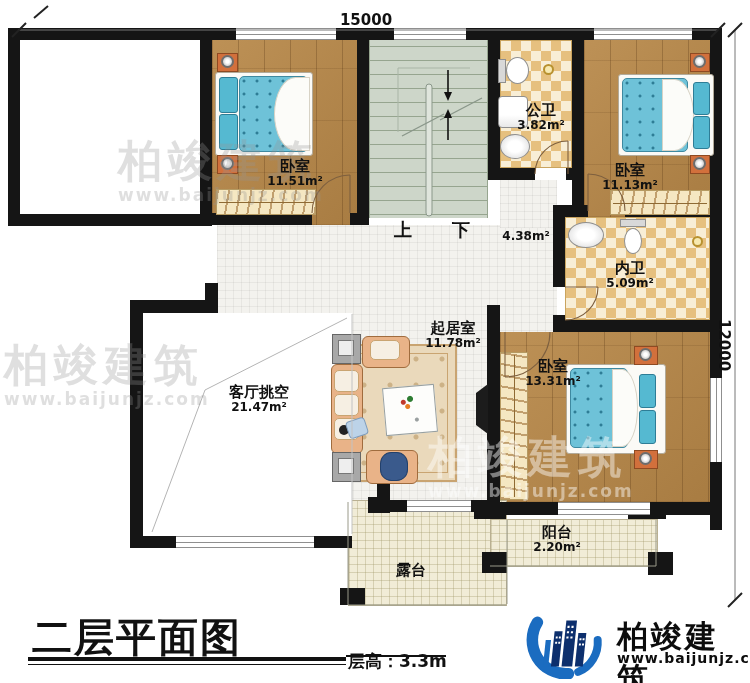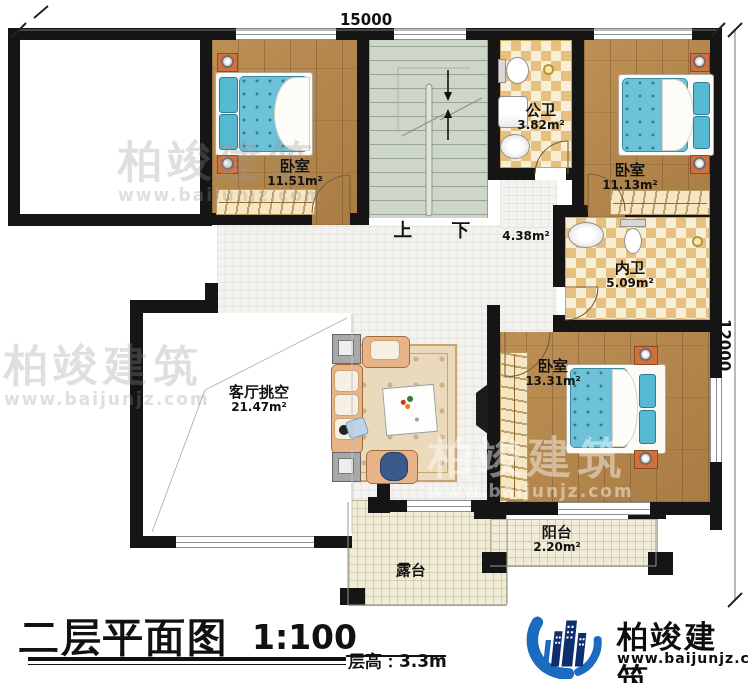--- a/index.html
+++ b/index.html
@@ -283,20 +283,24 @@
     <div class="rarea">3.82m²</div>
   </div>
   <div class="room-label" style="left:585px;top:162px;width:90px;">
     <div class="rname">卧室</div>
     <div class="rarea">11.13m²</div>
   </div>
   <div class="room-label" style="left:588px;top:260px;width:84px;">
     <div class="rname">内卫</div>
     <div class="rarea">5.09m²</div>
   </div>
+  <div class="room-label" style="left:408px;top:320px;width:90px;">
+    <div class="rname">起居室</div>
+    <div class="rarea">11.78m²</div>
+  </div>
   <div class="room-label" style="left:204px;top:384px;width:110px;">
     <div class="rname">客厅挑空</div>
     <div class="rarea">21.47m²</div>
   </div>
   <div class="room-label" style="left:508px;top:358px;width:90px;">
     <div class="rname">卧室</div>
     <div class="rarea">13.31m²</div>
   </div>
   <div class="room-label" style="left:507px;top:524px;width:100px;">
     <div class="rname">阳台</div>
@@ -304,22 +308,21 @@
   </div>
   <div class="room-label" style="left:380px;top:562px;width:62px;">
     <div class="rname">露台</div>
   </div>
   <div class="room-label" style="left:486px;top:230px;width:80px;">
     <div class="rarea">4.38m²</div>
   </div>
   <div class="updown" style="left:394px;top:218px;">上</div>
   <div class="updown" style="left:452px;top:218px;">下</div>
 
-  <div class="tb-title" style="left:19px;top:610px;font-family:Liberation Mono, monospace;">二层平面图</div>
-  <div class="tb-scale" style="left:252px;top:618px;">1:100</div>
+  <div class="tb-title" style="left:32px;top:610px;font-family:Liberation Mono, monospace;">二层平面图</div>
   <div class="tb-line" style="left:28px;top:657px;width:318px;height:4px;"></div>
   <div class="tb-line" style="left:28px;top:664px;width:318px;height:1px;"></div>
   <div class="tb-line" style="left:346px;top:655px;width:100px;height:2px;"></div>
   <div class="tb-row" style="left:348px;top:650px;">
     <span>层高：</span><span>3.3m</span>
   </div>
 
   <svg viewBox="0 0 100 88" style="position:absolute;left:518px;top:601px;width:92px;height:78px;">
     <path d="M20,24 A38 38 0 0 0 55,82" stroke="#1b6cc0" stroke-width="13" fill="none" stroke-linecap="round"></path>
     <path d="M66,80 A36 36 0 0 0 88,44" stroke="#1b6cc0" stroke-width="9" fill="none" stroke-linecap="round"></path>

